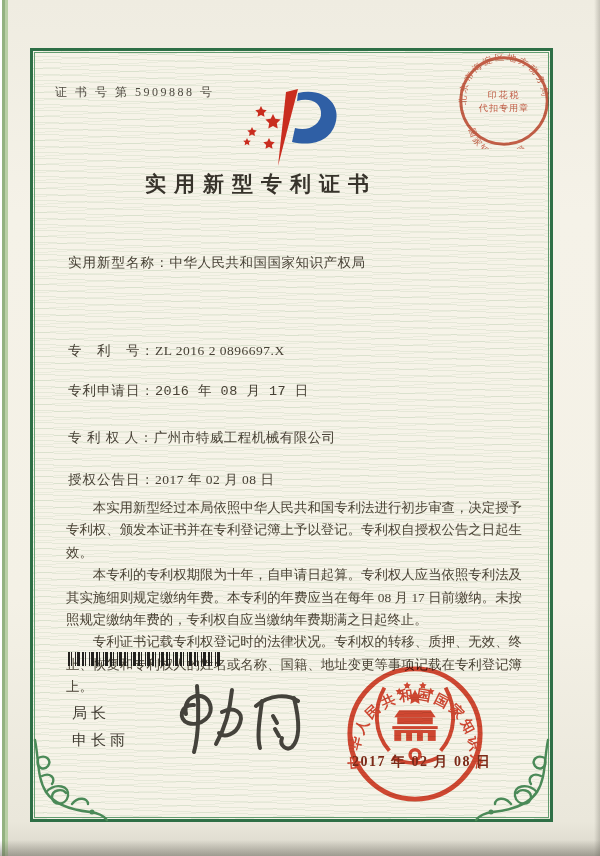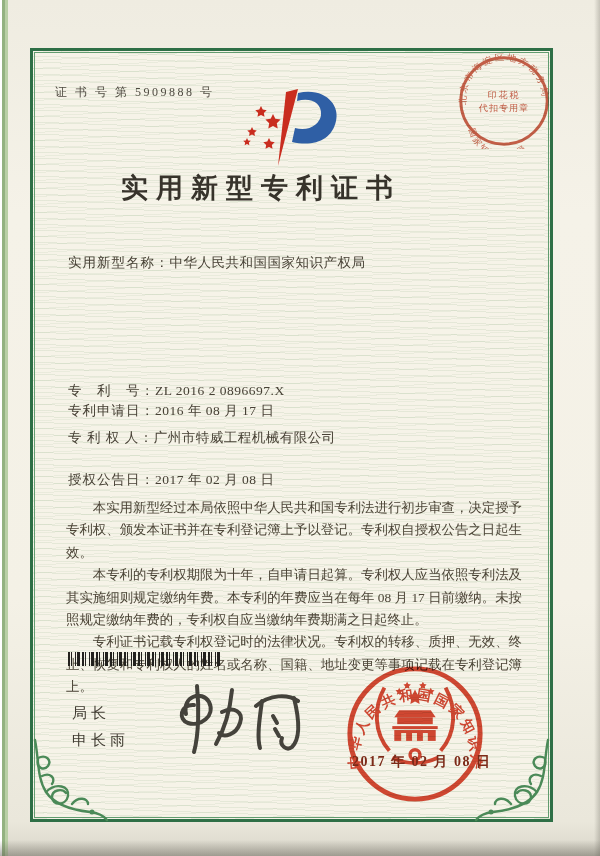--- a/index.html
+++ b/index.html
@@ -25,27 +25,27 @@
       repeating-linear-gradient(-3deg, rgba(122,163,114,0.10) 0 1px, rgba(0,0,0,0) 1px 8px);
   }
   .frame-inner { position:absolute; inset:1px; border:1px solid #619c6f; }
 
   .cert-no { position:absolute; left:55px; top:84px; font-size:12px; letter-spacing:2.5px;
     color:#4e4a40; }
 
   .logo { position:absolute; left:228px; top:86px; width:134px; height:86px; }
 
   .title { position:absolute; left:30px; top:170px; width:462px; text-align:center;
-    font-size:27px; font-weight:bold; letter-spacing:8px; color:#37332b; }
+    font-size:21px; font-weight:bold; letter-spacing:8px; color:#37332b; }
 
   .field { position:absolute; left:68px; width:460px; font-size:13.5px; color:#474135;
     letter-spacing:0.5px; white-space:nowrap; }
   .field .lbl { letter-spacing:1px; }
-  .f0 { top:254px; } .f1 { top:298px; } .f2 { top:342px;margin-top:40px; }
-  .f3 { top:402px; } .f4 { top:429px; } .f5 { top:471px; }
+  .f0 { top:254px; } .f1 { top:298px; } .f2 { top:342px; }
+  .f3 { top:382px;font-family:Liberation Mono, monospace; } .f4 { top:429px; } .f5 { top:471px; }
 
   .paras { position:absolute; left:66px; top:497px; width:456px; font-size:13.4px;
     line-height:22.4px; color:#4b4436; text-align:justify; }
   .paras p { text-indent:2em; }
 
   .barcode { position:absolute; left:68px; top:652px; width:154px; height:14px;
     background: repeating-linear-gradient(90deg,
       #23211e 0 2px, transparent 2px 3px,
       #23211e 3px 4px, transparent 4px 7px,
       #23211e 7px 8px, transparent 8px 9px,

